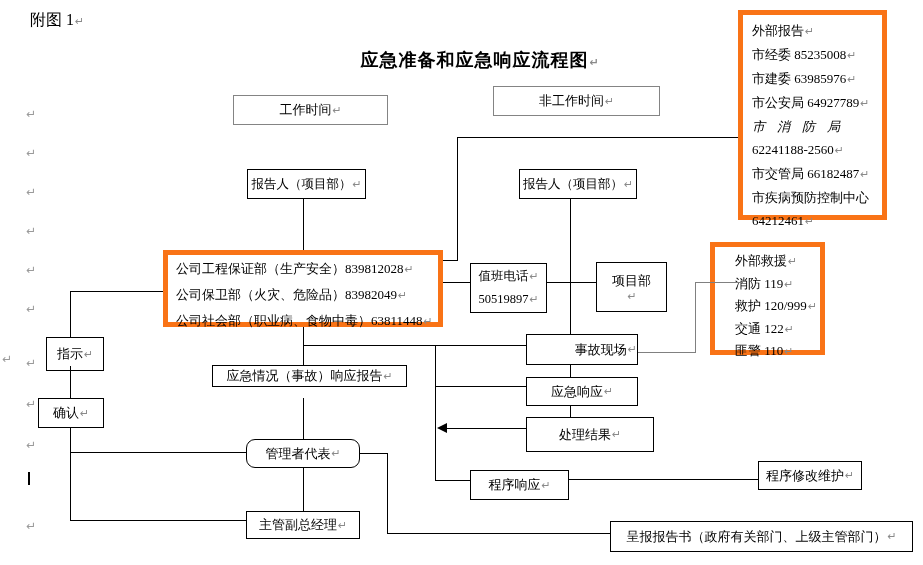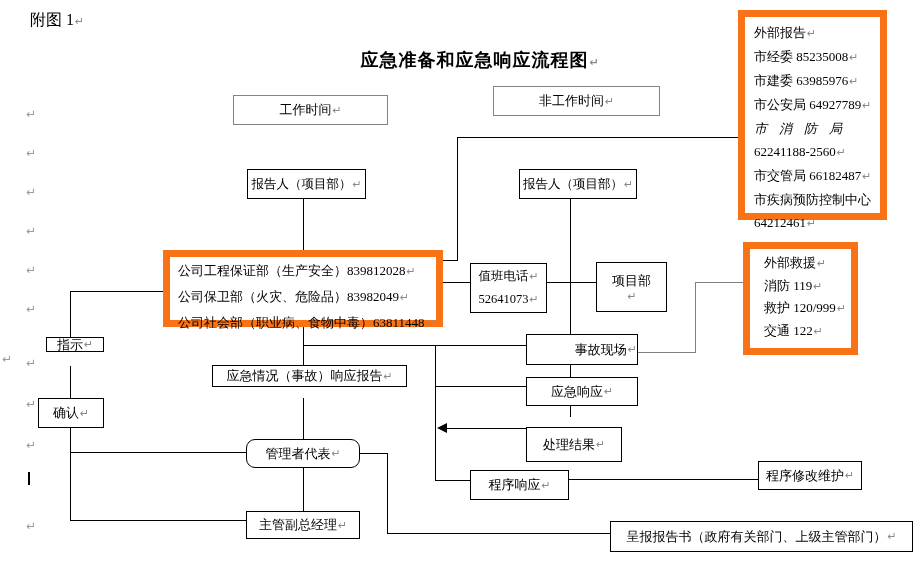--- a/index.html
+++ b/index.html
@@ -7,21 +7,21 @@
     position:relative;width:923px;height:565px;background:#ffffff;
     font-family:"Liberation Serif","DejaVu Serif",serif;color:#000;overflow:hidden;
   }
   .node{
     position:absolute;border:1px solid #000;background:#fff;
     display:flex;align-items:center;justify-content:center;
     font-size:13px;white-space:nowrap;box-sizing:border-box;
   }
   .node.gray{border-color:#848484;}
   .txtbox{
-    position:absolute;border:7px solid #f97316;background:#fff;
+    position:absolute;border:5px solid #f97316;background:#fff;
     box-sizing:border-box;font-size:13px;white-space:nowrap;
   }
   .txtbox .line{display:block;}
   .justify-line{display:flex;justify-content:space-between;padding-right:6px;font-style:italic;}
   .ln{position:absolute;background:#000;}
   .ln.gray{background:#808080;}
   .pilcrow{color:#8a8a8a;font-size:11px;margin-left:1px;font-family:"DejaVu Sans",sans-serif;}
   .margin-pilcrow{position:absolute;left:26px;color:#9a9a9a;font-size:12px;font-family:"DejaVu Sans",sans-serif;}
   .stray-pilcrow{position:absolute;color:#9a9a9a;font-size:12px;font-family:"DejaVu Sans",sans-serif;}
   #figure-label{position:absolute;left:30px;top:10px;font-size:16px;}
@@ -78,57 +78,58 @@
   </div>
 
   <div class="txtbox" style="left:163px;top:250px;width:280px;height:77px;padding:1px 0 0 8px;line-height:25px;">
     <span class="line"><span>公司工程保证部（生产安全）839812028</span><span class="pilcrow">↵</span></span>
     <span class="line"><span>公司保卫部（火灾、危险品）83982049</span><span class="pilcrow">↵</span></span>
     <span class="line"><span>公司社会部（职业病、食物中毒）63811448</span><span class="pilcrow">↵</span></span>
   </div>
 
   <div class="node center2" style="left:470px;top:263px;width:77px;height:50px;font-size:12.5px;">
     <span><span>值班电话</span><span class="pilcrow">↵</span></span>
-    <span><span>52641073</span><span class="pilcrow">↵</span></span>
+    <span><span>50519897</span><span class="pilcrow">↵</span></span>
   </div>
 
   <div class="node" style="left:596px;top:262px;width:71px;height:50px;flex-direction:column;">
     <span>项目部</span>
       <span class="pilcrow">↵</span>
   </div>
 
-  <div class="txtbox" style="left:743px;top:242px;width:115px;height:113px;padding:3px 0 0 14px;line-height:21.5px;">
+  <div class="txtbox" style="left:710px;top:242px;width:115px;height:113px;padding:3px 0 0 20px;line-height:21.5px;">
     <span class="line"><span>外部救援</span><span class="pilcrow">↵</span></span>
     <span class="line"><span>消防 119</span><span class="pilcrow">↵</span></span>
     <span class="line"><span>救护 120/999</span><span class="pilcrow">↵</span></span>
     <span class="line"><span>交通 122</span><span class="pilcrow">↵</span></span>
+    <span class="line"><span>匪警 110</span><span class="pilcrow">↵</span></span>
   </div>
 
-  <div class="node" style="left:46px;top:337px;width:58px;height:15px;">
+  <div class="node" style="left:46px;top:337px;width:58px;height:34px;">
     <span>指示</span>
       <span class="pilcrow">↵</span>
   </div>
   <div class="node" style="left:38px;top:398px;width:66px;height:30px;">
     <span>确认</span>
       <span class="pilcrow">↵</span>
   </div>
 
   <div class="node" style="left:212px;top:365px;width:195px;height:22px;">
     <span>应急情况（事故）响应报告</span>
       <span class="pilcrow">↵</span>
   </div>
   <div class="node" style="left:526px;top:334px;width:112px;height:31px;justify-content:flex-end;">
     <span>事故现场</span>
       <span class="pilcrow">↵</span>
   </div>
   <div class="node" style="left:526px;top:377px;width:112px;height:29px;">
     <span>应急响应</span>
       <span class="pilcrow">↵</span>
   </div>
-  <div class="node" style="left:526px;top:427px;width:96px;height:35px;">
+  <div class="node" style="left:526px;top:417px;width:128px;height:35px;">
     <span>处理结果</span>
       <span class="pilcrow">↵</span>
   </div>
   <div class="node" style="left:246px;top:439px;width:114px;height:29px;border-radius:9px;">
     <span>管理者代表</span>
       <span class="pilcrow">↵</span>
   </div>
   <div class="node" style="left:246px;top:511px;width:114px;height:28px;">
     <span>主管副总经理</span>
       <span class="pilcrow">↵</span>

